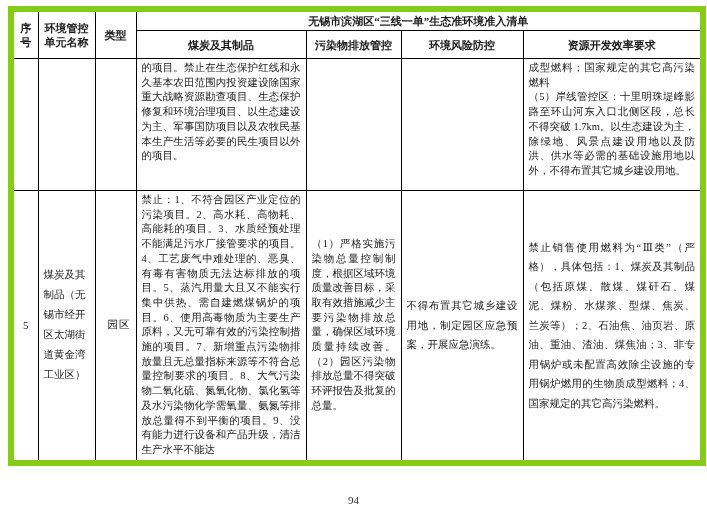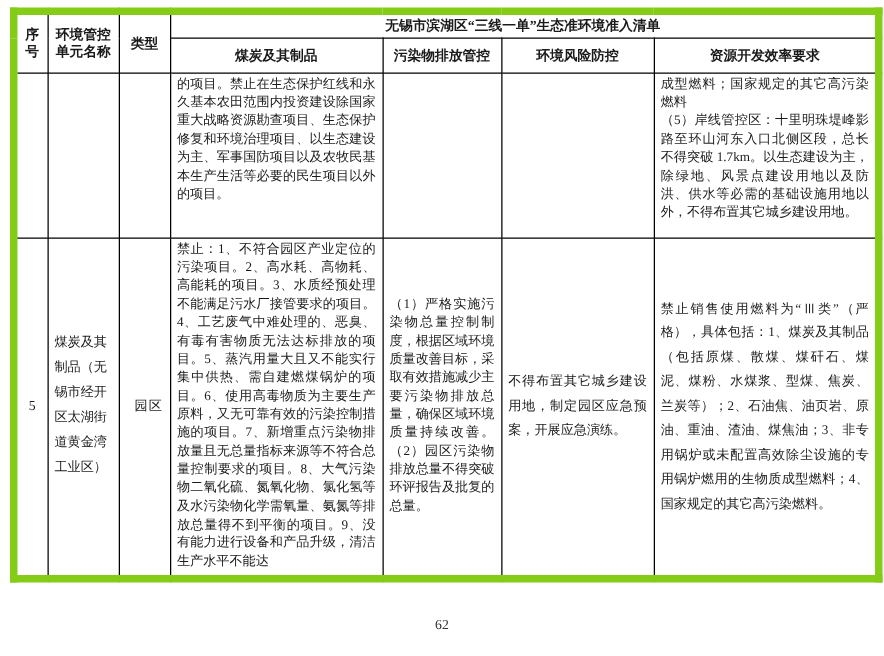--- a/index.html
+++ b/index.html
@@ -40,21 +40,21 @@
   }
   .banner { height: 20px; }
   .subhdr-row th { height: 28px; }
   .body-text {
     font-size: 10.5px;
     line-height: 14.7px;
     text-align: justify;
     white-space: pre-line;
   }
   .rowA td { height: 132px; vertical-align: top; }
-  .row5 td { height: 208px; vertical-align: middle; font-family: Liberation Serif, serif; }
+  .row5 td { height: 208px; vertical-align: middle; }
   .row5 td.cell-spatial { vertical-align: top; }
   .cell-serial {
     text-align: center;
     font-size: 11px;
   }
   .cell-unit {
     text-align: left;
     font-size: 10.5px;
     line-height: 20px;
   }
@@ -120,15 +120,15 @@
         <td class="cell-unit">煤炭及其制品（无锡市经开区太湖街道黄金湾工业区）</td>
         <td class="cell-type">园区</td>
         <td class="body-text cell-spatial">禁止：1、不符合园区产业定位的污染项目。2、高水耗、高物耗、高能耗的项目。3、水质经预处理不能满足污水厂接管要求的项目。4、工艺废气中难处理的、恶臭、有毒有害物质无法达标排放的项目。5、蒸汽用量大且又不能实行集中供热、需自建燃煤锅炉的项目。6、使用高毒物质为主要生产原料，又无可靠有效的污染控制措施的项目。7、新增重点污染物排放量且无总量指标来源等不符合总量控制要求的项目。8、大气污染物二氧化硫、氮氧化物、氯化氢等及水污染物化学需氧量、氨氮等排放总量得不到平衡的项目。9、没有能力进行设备和产品升级，清洁生产水平不能达</td>
         <td class="body-text">（1）严格实施污染物总量控制制度，根据区域环境质量改善目标，采取有效措施减少主要污染物排放总量，确保区域环境质量持续改善。（2）园区污染物排放总量不得突破环评报告及批复的总量。</td>
         <td class="body-text loose">不得布置其它城乡建设用地，制定园区应急预案，开展应急演练。</td>
         <td class="body-text loose">禁止销售使用燃料为“Ⅲ类”（严格），具体包括：1、煤炭及其制品（包括原煤、散煤、煤矸石、煤泥、煤粉、水煤浆、型煤、焦炭、兰炭等）；2、石油焦、油页岩、原油、重油、渣油、煤焦油；3、非专用锅炉或未配置高效除尘设施的专用锅炉燃用的生物质成型燃料；4、国家规定的其它高污染燃料。</td>
       </tr>
     </tbody>
   </table>
 
-  <div class="page-number">62</div>
+  <div class="page-number">94</div>
 
 </div>
 
 </body></html>

